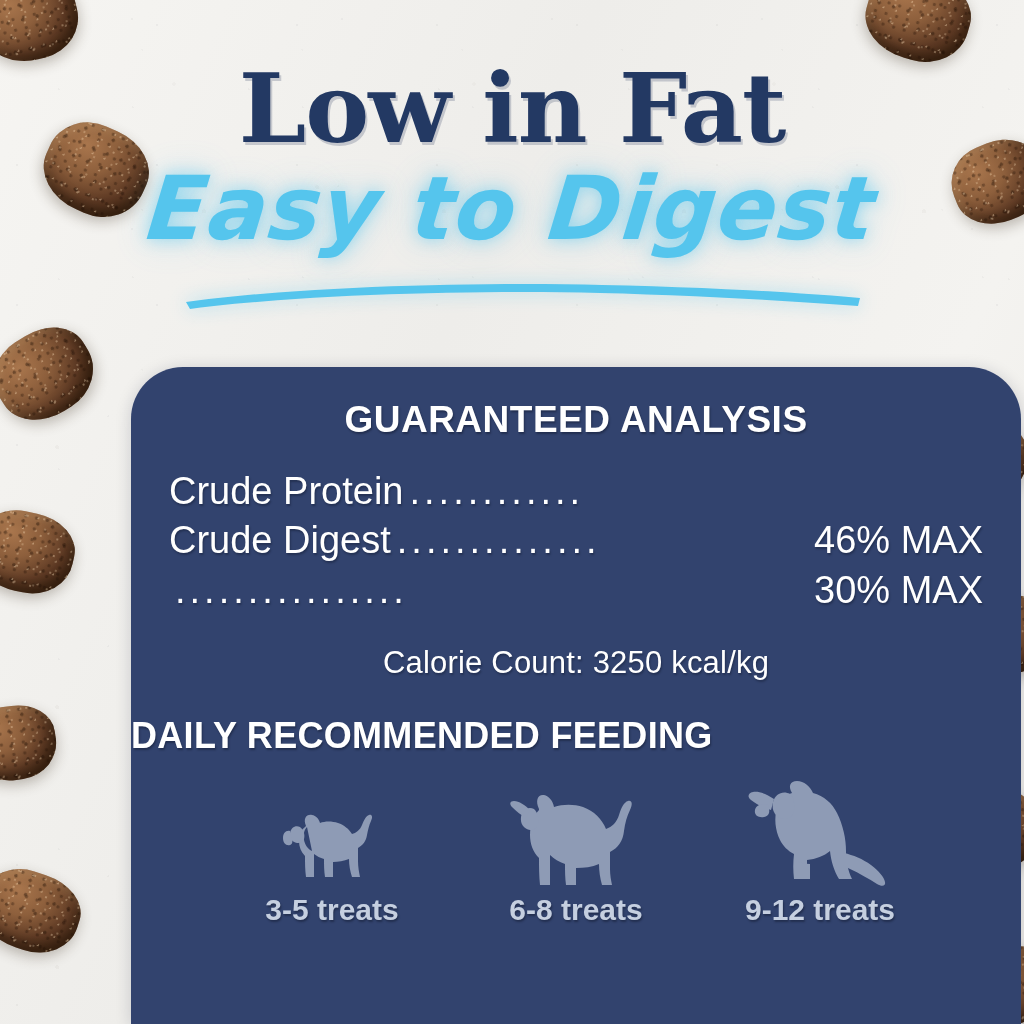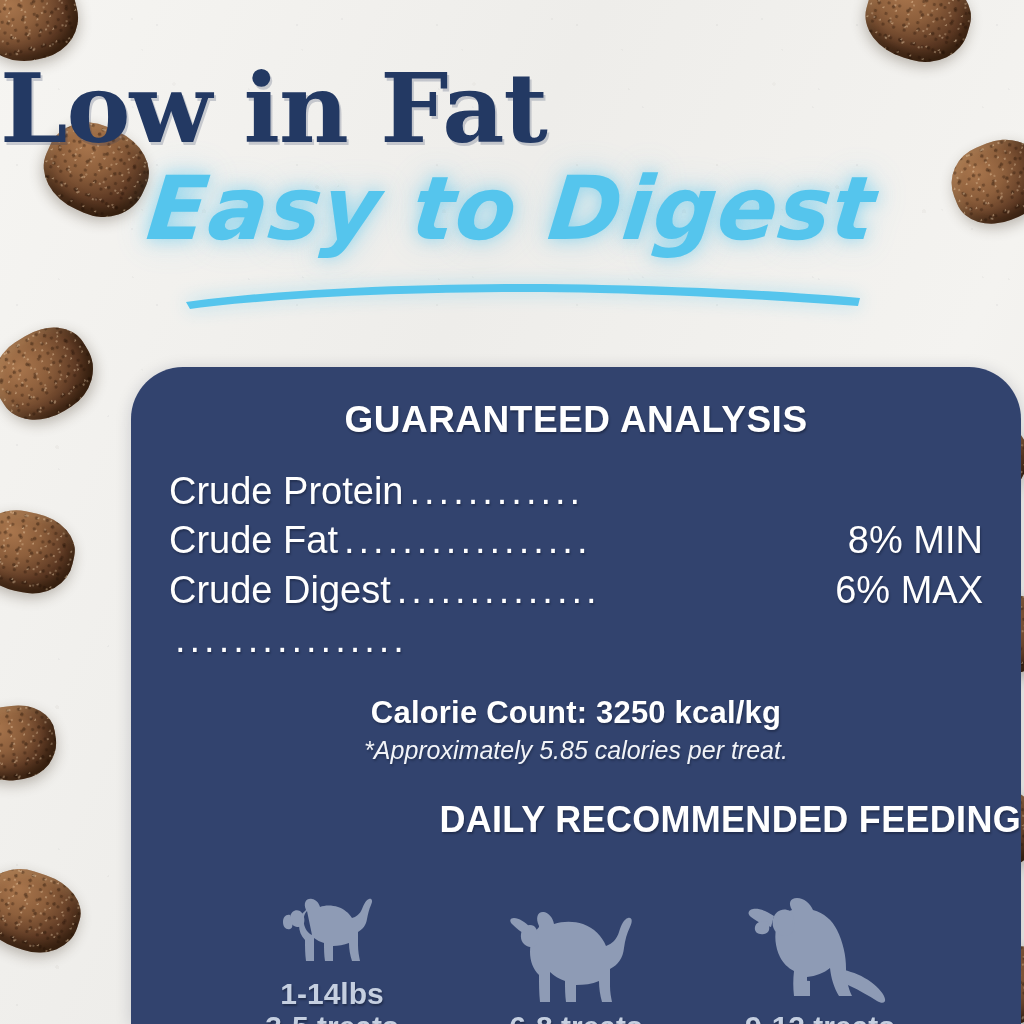--- a/index.html
+++ b/index.html
@@ -55,21 +55,21 @@
       radial-gradient(circle at 72% 66%, rgba(30,14,4,.40) 0 1.4px, transparent 2px),
       radial-gradient(circle at 38% 74%, rgba(255,228,190,.26) 0 1px, transparent 1px),
       radial-gradient(circle at 84% 40%, rgba(30,14,4,.32) 0 1.2px, transparent 2px);
     background-size:13px 13px,17px 17px,15px 15px,19px 19px,11px 11px;
     mix-blend-mode:normal;
   }
 
   
   .headline{
     position:absolute; top:52px; left:0; width:1024px;
-    text-align:left;
+    text-align:center;
     font-family:"DejaVu Serif", serif;
     font-weight:700;
     font-size:96px;
     letter-spacing:-1px;
     color:#233963;
     text-shadow:2px 3px 0 rgba(40,55,90,.22);
   }
   .script-wrap{
     position:absolute; top:165px; left:0; width:1024px;
     text-align:center;
@@ -128,38 +128,38 @@
     margin:0 6px;
     letter-spacing:4px;
     font-size:38px;
     color:#ffffff;
   }
   .arow .val{ flex:0 0 auto; }
 
   
   .cal{
     text-align:center;
-    font-weight:700;
+    font-weight:400;
     font-size:31px;
     margin-top:30px;
     letter-spacing:.2px;
     text-shadow:1px 2px 2px rgba(15,22,42,.40);
   }
   .cal-note{
     text-align:center;
     font-style:italic;
     font-size:25px;
     margin-top:5px;
     color:#f2f4f8;
     text-shadow:1px 2px 2px rgba(15,22,42,.35);
   }
 
   
   .feed-title{
-    text-align:right;
+    text-align:left;
     font-weight:700;
     font-size:36px;
     letter-spacing:.3px;
     margin-top:34px;
     text-shadow:1px 2px 2px rgba(15,22,42,.45);
   }
   .feed-row{
     display:flex;
     justify-content:center;
     align-items:flex-end;
@@ -217,36 +217,31 @@
 <div class="panel">
 
   <div class="panel-title">GUARANTEED ANALYSIS</div>
 
   <div class="analysis">
     <div class="arow">
       <span class="lbl">Crude Protein</span>
       <span class="dots">............</span>
     </div>
     <div class="arow">
-      <span class="lbl">Crude Fat</span>
-      <span class="dots">.................</span>
-      <span class="val">8% MIN</span>
-    </div>
-    <div class="arow">
       <span class="lbl">Crude Digest</span>
       <span class="dots">..............</span>
-      <span class="val">6% MAX</span>
+      <span class="val">46% MAX</span>
     </div>
     <div class="arow">
       <span class="dots">................</span>
+      <span class="val">30% MAX</span>
     </div>
   </div>
 
   <div class="cal">Calorie Count: 3250 kcal/kg</div>
-  <div class="cal-note">*Approximately 5.85 calories per treat.</div>
 
   <div class="feed-title">DAILY RECOMMENDED FEEDING</div>
 
   <div class="feed-row">
 
     <div class="feed-col">
       <div class="dog-box">
         <svg width="112" height="78" viewBox="0 0 112 78">
           <path d="M30,17 C27,10 30,5 36,6 C40,6.6 43,10 44,14 C49,12 56,12 62,14
                    C68,16 73,20 76,25 C80,24 84,21 86,16 C88,11 90,7 93,6
@@ -256,21 +251,20 @@
                    C44,49 41,47 38,45 L38,68 L30,68 C29,61 29,54 29,47
                    C25,43 23,38 23,32 C23,26 25,21 29,18 Z
                    M31,18 C28,21 27,26 28,31 C29,36 32,40 36,42 Z" fill="#8e9bb5"></path>
           <path d="M24,18 C19,16 15,19 14,24 C13,29 16,33 21,34 C24,34.5 27,33 28,30
                    C29,26 28,21 24,18 Z" fill="#8e9bb5"></path>
           <path d="M14,22 C10,21 7,24 7,29 C7,34 10,37 14,36 C16,35.5 17,33 16,30
                    C15,27 14,24 14,22 Z" fill="#8e9bb5"></path>
         </svg>
       </div>
       <div class="feed-label">
-        <div>1-14lbs</div>
         <div>3-5 treats</div>
       </div>
     </div>
 
     <div class="feed-col">
       <div class="dog-box">
         <svg width="136" height="96" viewBox="0 0 136 96">
           <path d="M31,18 C27,9 30,3 36,4 C41,5 45,10 46,16 C55,13 66,13 75,16
                    C86,20 94,28 98,38 C104,36 109,31 111,24 C113,17 116,11 120,10
                    C124,9 125,13 122,19 C119,25 117,32 116,40 C115,50 110,57 102,61

